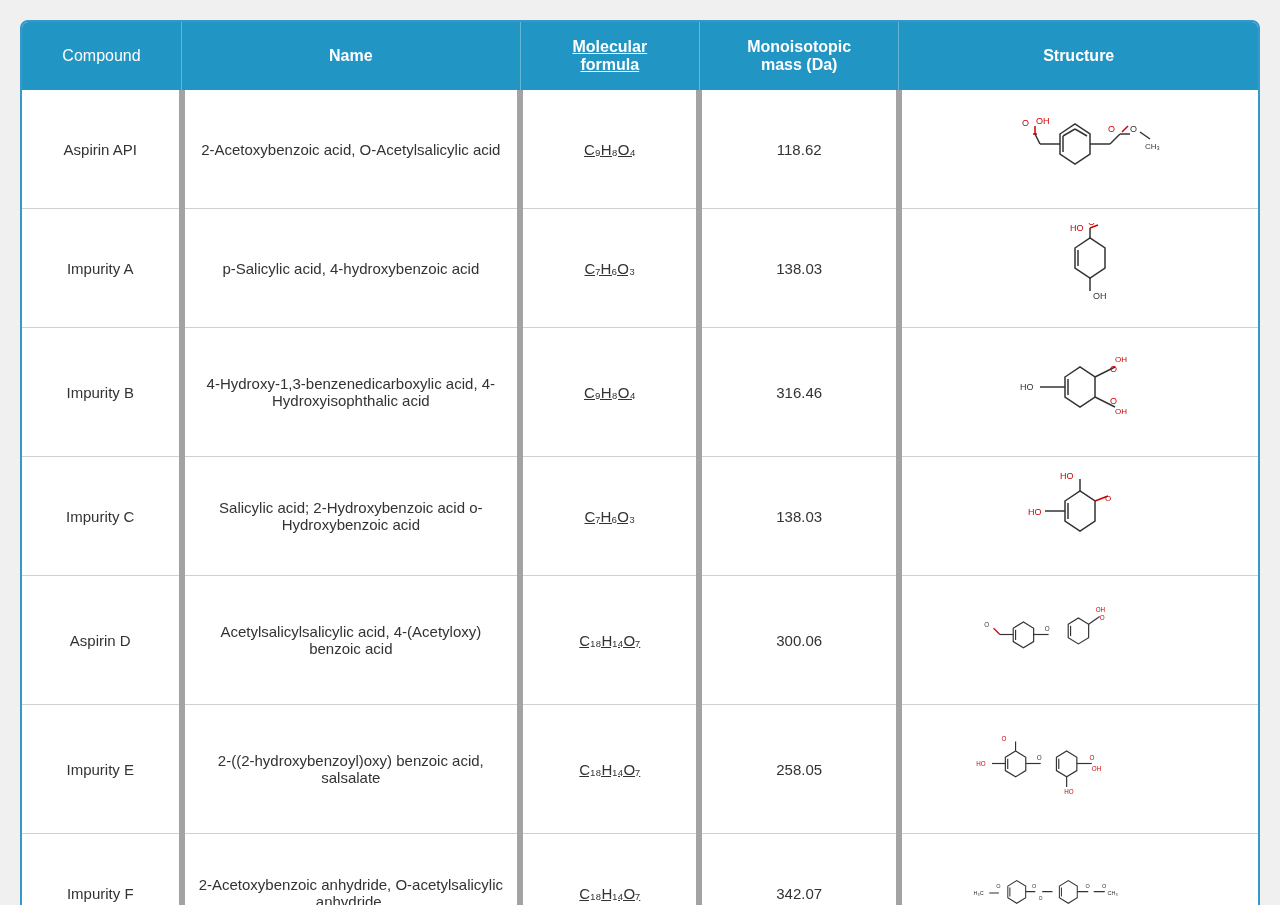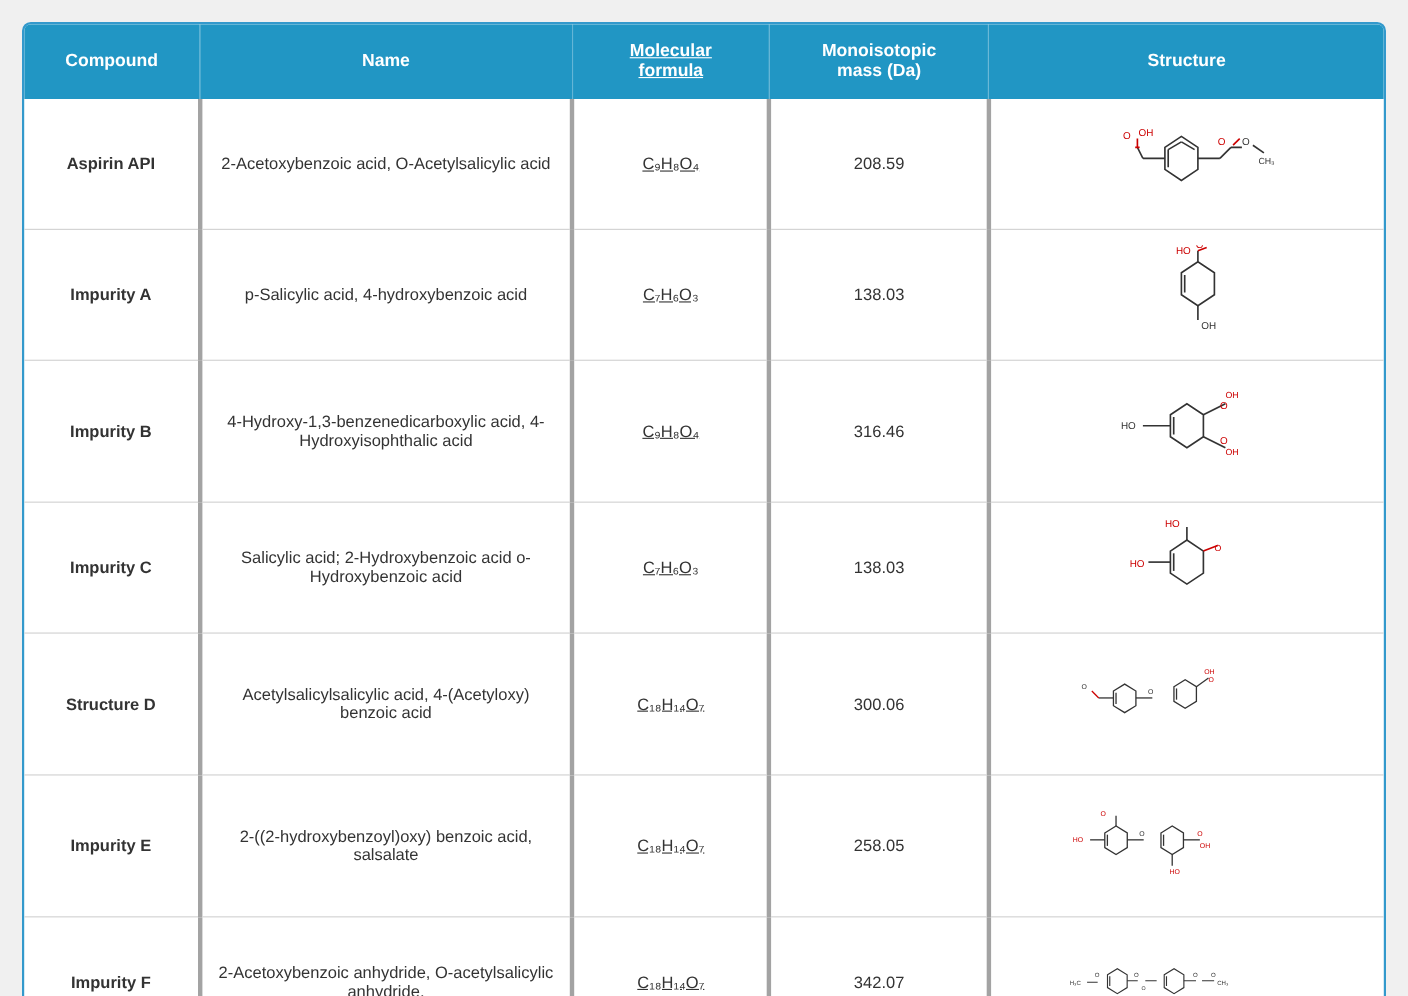--- a/index.html
+++ b/index.html
@@ -36,25 +36,25 @@
     thead th:last-child { border-right: none; }
     tbody tr {
       border-bottom: 1px solid #d0d0d0;
     }
     tbody tr:last-child { border-bottom: none; }
     tbody td {
       text-align: center;
       padding: 14px 10px;
       font-size: 15px;
       color: #333;
-      border-right: 4px solid #a3a3a3;
+      border-right: 6px solid #a3a3a3;
       vertical-align: middle;
     }
     tbody td:last-child { border-right: none; }
-    .col-compound { width: 160px; font-weight: 700; }
+    .col-compound { width: 160px; font-weight: 400; }
     .col-name { width: 340px; }
     .col-formula { width: 180px; text-decoration: underline; }
     .col-mass { width: 200px; }
     .col-structure { width: 360px; }
 
     .structure-svg {
       display: flex;
       justify-content: center;
       align-items: center;
     }
@@ -75,21 +75,21 @@
         <th class="col-formula">Molecular<br>formula</th>
         <th class="col-mass">Monoisotopic<br>mass (Da)</th>
         <th class="col-structure">Structure</th>
       </tr>
     </thead>
     <tbody id="table-body">
     <tr>
     <td class="col-compound">Aspirin API</td>
     <td class="col-name">2-Acetoxybenzoic acid, O-Acetylsalicylic acid</td>
     <td class="col-formula">C₉H₈O₄</td>
-    <td class="col-mass">208.59</td>
+    <td class="col-mass">118.62</td>
     <td class="col-structure">
       <div class="structure-svg">
         <svg viewBox="0 0 200 90" xmlns="http://www.w3.org/2000/svg" width="200" height="90">
 
     <polygon points="80,30 95,20 110,30 110,50 95,60 80,50" fill="none" stroke="#333" stroke-width="1.5"></polygon>
     <line x1="83" y1="32" x2="83" y2="48" stroke="#333" stroke-width="1.5"></line>
     <line x1="83" y1="32" x2="95" y2="25" stroke="#333" stroke-width="1.5"></line>
     <line x1="95" y1="25" x2="107" y2="32" stroke="#333" stroke-width="1.5"></line>
 
     <line x1="80" y1="40" x2="60" y2="40" stroke="#333" stroke-width="1.5"></line>
@@ -178,21 +178,21 @@
     <line x1="75" y1="40" x2="55" y2="40" stroke="#333" stroke-width="1.5"></line>
     <text x="38" y="44" font-size="9" fill="#c00" font-family="Arial">HO</text>
 
     <text x="115" y="30" font-size="8" fill="#c00" font-family="Arial">O</text>
     <line x1="105" y1="30" x2="118" y2="25" stroke="#c00" stroke-width="1.5"></line>
   </svg>
       </div>
     </td>
   </tr>
         <tr>
-    <td class="col-compound">Structure D</td>
+    <td class="col-compound">Aspirin D</td>
     <td class="col-name">Acetylsalicylsalicylic acid, 4-(Acetyloxy) benzoic acid</td>
     <td class="col-formula">C₁₈H₁₄O₇</td>
     <td class="col-mass">300.06</td>
     <td class="col-structure">
       <div class="structure-svg">
         <svg viewBox="0 0 280 110" xmlns="http://www.w3.org/2000/svg" width="280" height="110">
 
     <polygon points="55,40 68,32 81,40 81,57 68,65 55,57" fill="none" stroke="#333" stroke-width="1.5"></polygon>
     <line x1="58" y1="42" x2="58" y2="55" stroke="#333" stroke-width="1.5"></line>
 

